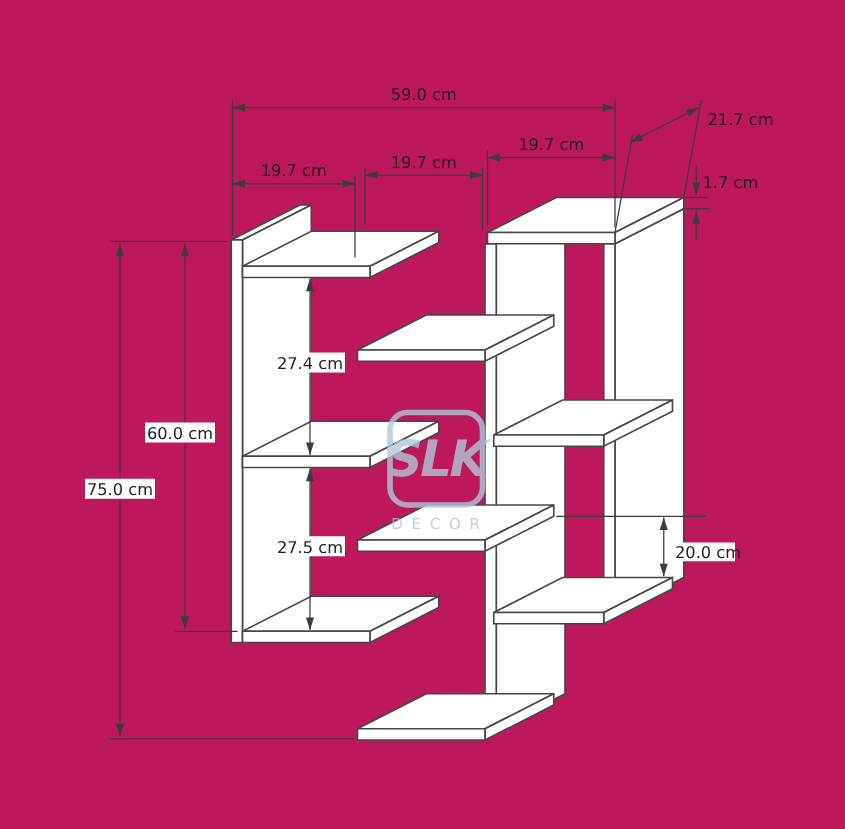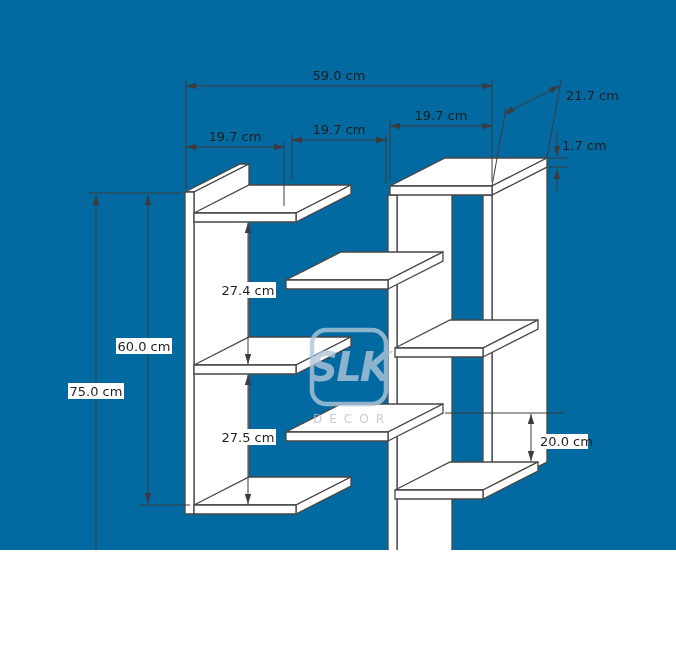--- a/index.html
+++ b/index.html
@@ -1,16 +1,16 @@
 <!DOCTYPE html>
 <html><head>
 <meta charset="utf-8">
 <style>
   html,body{margin:0;padding:0;background:#ffffff;}
-  .stage{position:relative;width:676px;height:550px;background:#0369a1;overflow:hidden;}
+  .stage{position:relative;width:676px;height:663px;background:#be185d;overflow:hidden;}
   svg text{font-family:"DejaVu Sans", sans-serif;}
   .uline{stroke:#474747;stroke-width:1.3;fill:#ffffff;stroke-linejoin:miter;}
   .dline{stroke:#3c3c3c;stroke-width:1;fill:none;}
   .dtxt{font-size:13px;fill:#1f1f1f;}
   .halo{fill:#ffffff;}
   .wm-box{stroke:#b0c7da;stroke-width:4.5;fill:none;}
   .wm-logo{font-size:40px;font-weight:bold;font-style:italic;fill:#b0c7da;letter-spacing:-2px;}
   .wm-sub{font-size:12px;fill:#b7c2cc;letter-spacing:7px;}
 </style>
 </head>

